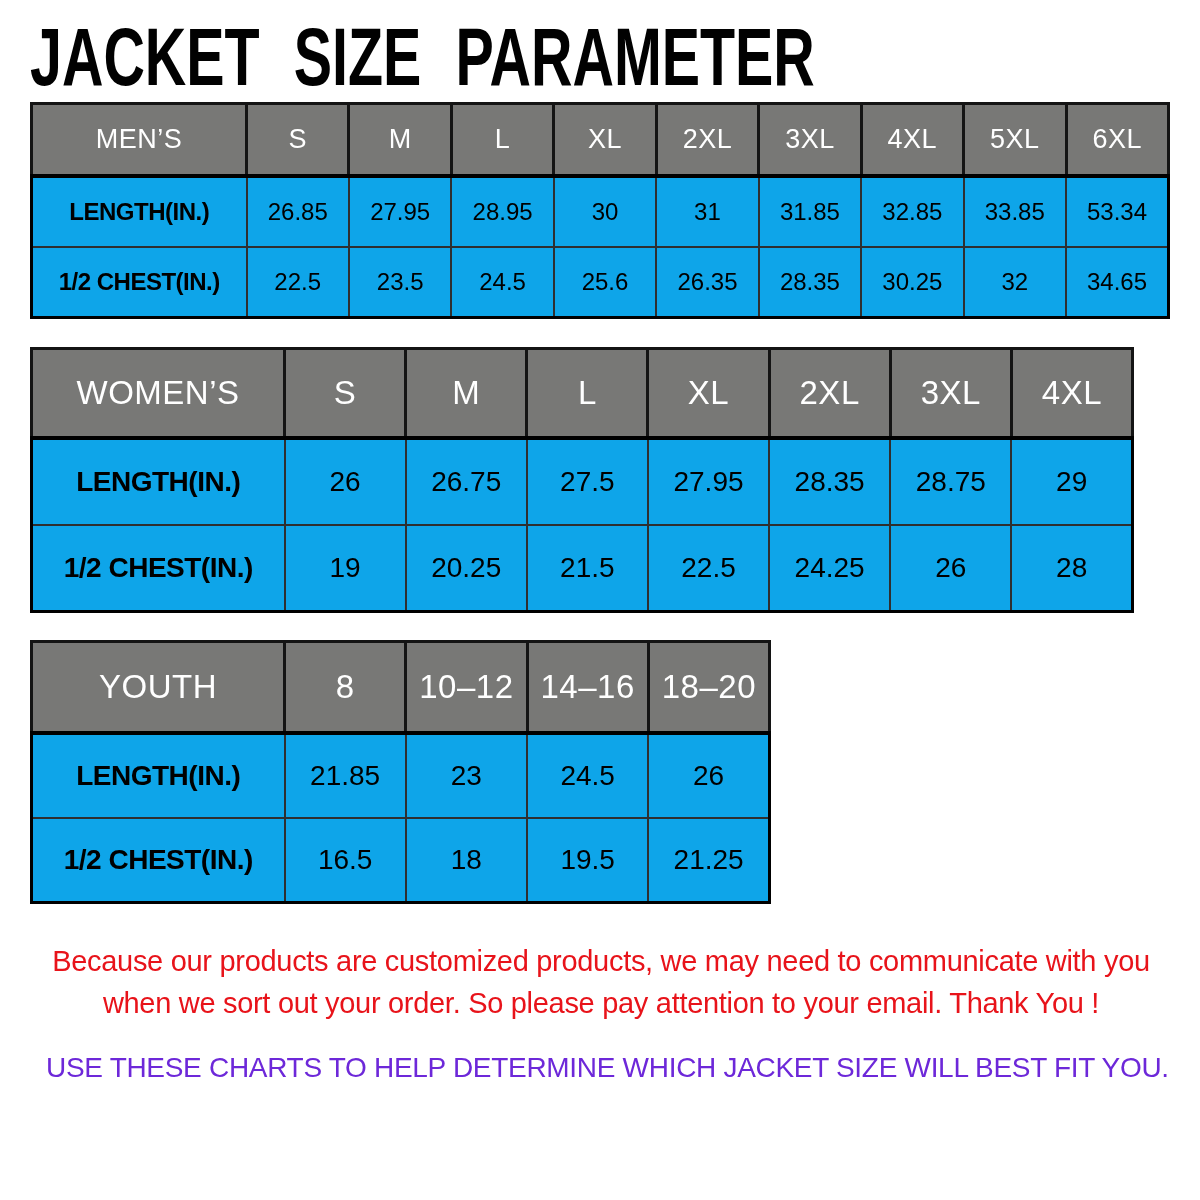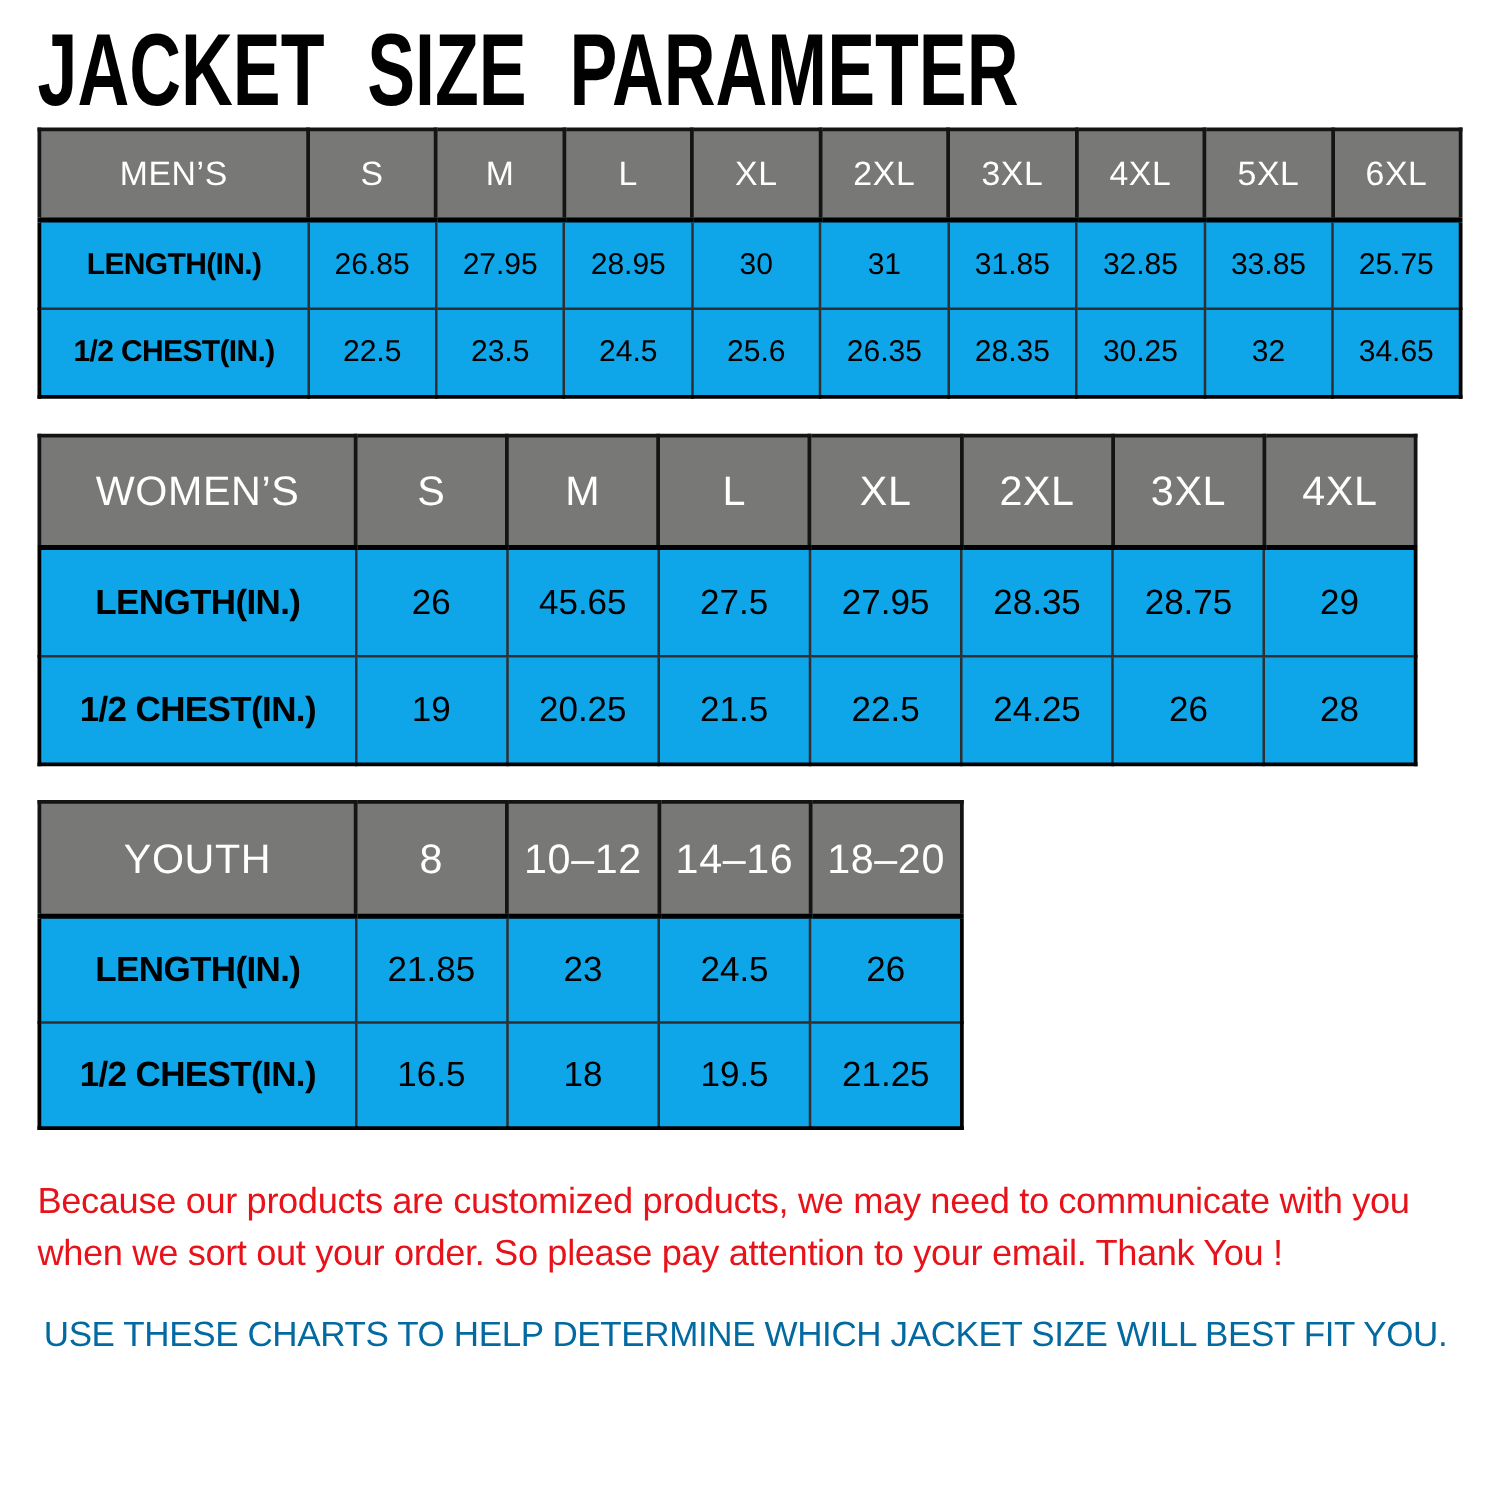--- a/index.html
+++ b/index.html
@@ -57,25 +57,25 @@
   
   .t2{width:741px;margin-top:27px;}
   .t2 col.label-col{width:253px;}
   .t2 th{height:88px;font-size:33px;}
   .t2 td{height:82px;font-size:28px;}
   .t2 td.row-label{font-size:28px;}
   
   .para{
     margin:36px 0 0 0;
     color:#e8131a;font-size:29px;line-height:1.45;
-    letter-spacing:-0.3px;white-space:pre-line;
+    letter-spacing:-0.3px;white-space:pre-line;text-align:center;
   }
   .advice{
-    margin:26px 0 0 5px;
-    color:#0369a1;font-size:28px;line-height:1.3;
+    margin:26px 0 0 16px;
+    color:#6d28d9;font-size:28px;line-height:1.3;
     letter-spacing:-0.3px;
   }
 </style>
 </head>
 <body>
 
 <div class="page">
   <h1 class="title"><span class="title-inner">JACKET SIZE PARAMETER</span></h1>
 
 
@@ -111,21 +111,21 @@
           <tr>
             <td class="row-label">LENGTH(IN.)</td>
             <td>26.85</td>
             <td>27.95</td>
             <td>28.95</td>
             <td>30</td>
             <td>31</td>
             <td>31.85</td>
             <td>32.85</td>
             <td>33.85</td>
-            <td>25.75</td>
+            <td>53.34</td>
           </tr>
           <tr>
             <td class="row-label">1/2 CHEST(IN.)</td>
             <td>22.5</td>
             <td>23.5</td>
             <td>24.5</td>
             <td>25.6</td>
             <td>26.35</td>
             <td>28.35</td>
             <td>30.25</td>
@@ -154,21 +154,21 @@
             <th>XL</th>
             <th>2XL</th>
             <th>3XL</th>
             <th>4XL</th>
           </tr>
         </thead>
         <tbody>
           <tr>
             <td class="row-label">LENGTH(IN.)</td>
             <td>26</td>
-            <td>45.65</td>
+            <td>26.75</td>
             <td>27.5</td>
             <td>27.95</td>
             <td>28.35</td>
             <td>28.75</td>
             <td>29</td>
           </tr>
           <tr>
             <td class="row-label">1/2 CHEST(IN.)</td>
             <td>19</td>
             <td>20.25</td>

